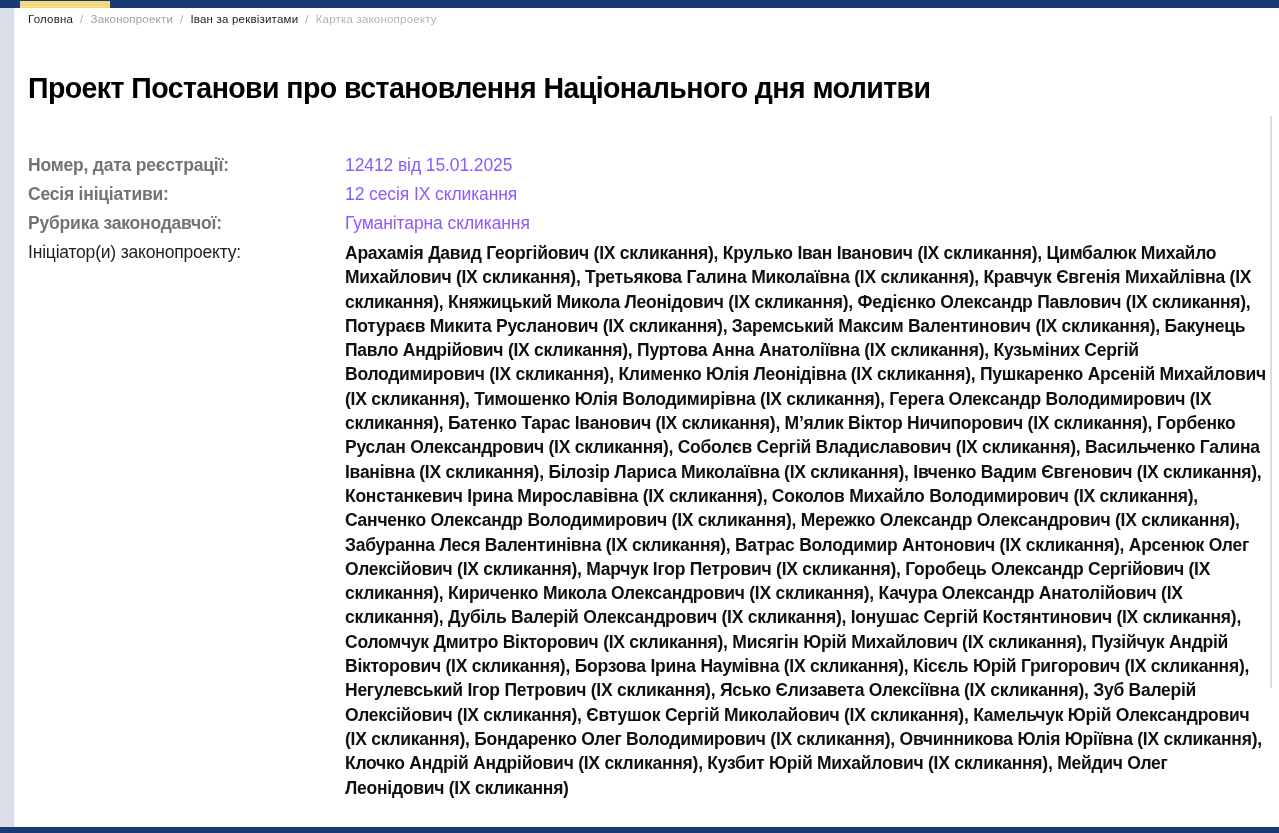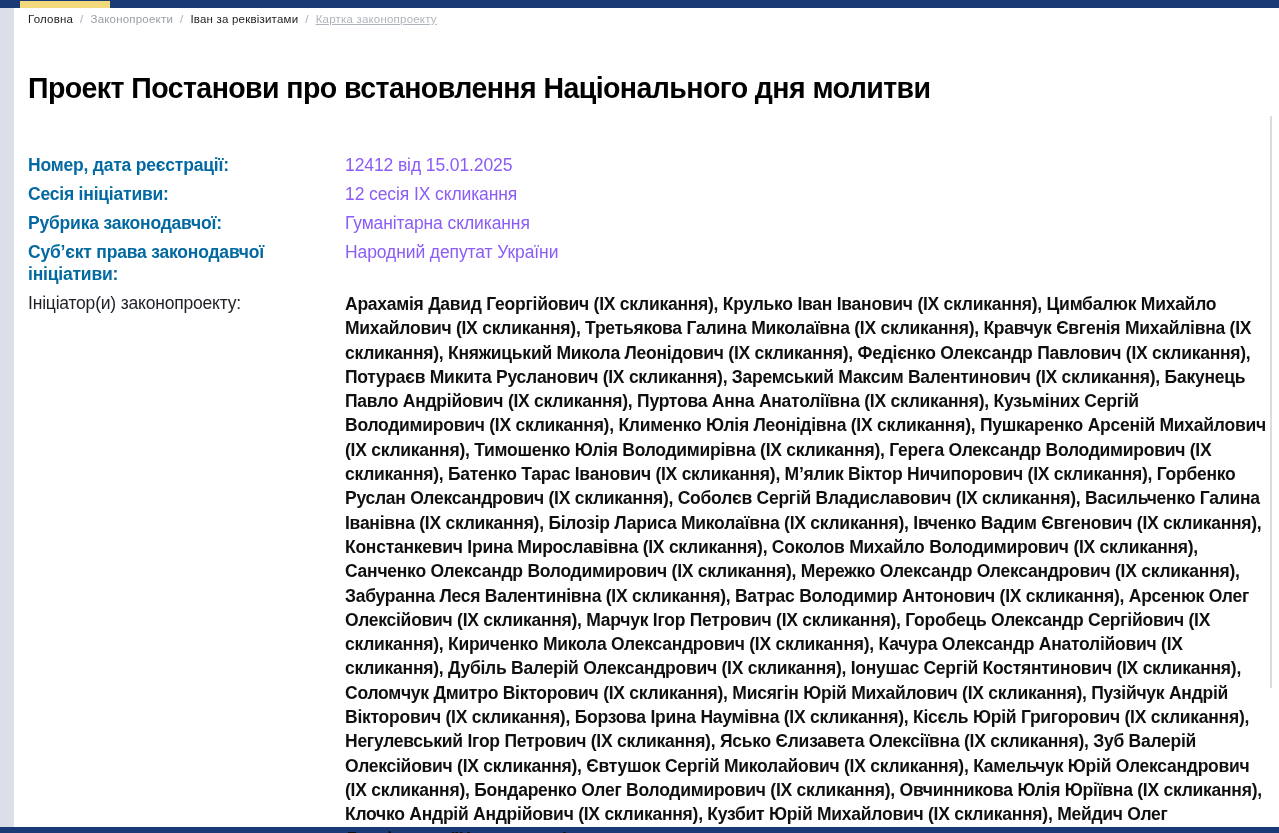--- a/index.html
+++ b/index.html
@@ -46,21 +46,21 @@
   .breadcrumb {
     padding-top: 5px;
     font-size: 11.5px;
     color: #9aa0a8;
     letter-spacing: 0.2px;
     white-space: nowrap;
   }
   .breadcrumb .crumb { cursor: pointer; margin-top: 47px; }
   .breadcrumb .dark { color: #1d1d1f; }
   .breadcrumb .muted { color: #9aa0a8; }
-  .breadcrumb .light { color: #aeb4bc; text-decoration: underline; }
+  .breadcrumb .light { color: #aeb4bc; }
   .breadcrumb .sep { color: #a7acb3; padding: 0 7px; }
   h1.page-title {
     margin-top: 46px;
     font-size: 30px;
     font-weight: bold;
     color: #000000;
     letter-spacing: -0.6px;
     transform: scaleX(0.95);
     transform-origin: left center;
     white-space: nowrap;
@@ -68,21 +68,21 @@
   .details { margin-top: 49px; }
   .row {
     display: flex;
     margin-bottom: 7px;
   }
   .row .label {
     flex: 0 0 317px;
     font-size: 17.5px;
     line-height: 22px;
     font-weight: bold;
-    color: #0369a1;
+    color: #737373;
     letter-spacing: -0.2px;
     padding-right: 16px;
   }
   .row .value {
     flex: 1 1 auto;
     font-size: 17.5px;
     line-height: 22px;
     color: #8b5cf6;
     letter-spacing: -0.1px;
   }
@@ -127,24 +127,20 @@
     <div class="row">
       <div class="label">Сесія ініціативи:</div>
       <div class="value">12 сесія ІХ скликання</div>
     </div>
 
     <div class="row">
       <div class="label">Рубрика законодавчої:</div>
       <div class="value">Гуманітарна скликання</div>
     </div>
 
-    <div class="row">
-      <div class="label">Суб’єкт права законодавчої ініціативи:</div>
-      <div class="value">Народний депутат України</div>
-    </div>
 
     <div class="row initiators-row">
       <div class="label">Ініціатор(и) законопроекту:</div>
       <div class="value">Арахамія Давид Георгійович (ІХ скликання), Крулько Іван Іванович (ІХ скликання), Цимбалюк Михайло Михайлович (ІХ скликання), Третьякова Галина Миколаївна (ІХ скликання), Кравчук Євгенія Михайлівна (ІХ скликання), Княжицький Микола Леонідович (ІХ скликання), Федієнко Олександр Павлович (ІХ скликання), Потураєв Микита Русланович (ІХ скликання), Заремський Максим Валентинович (ІХ скликання), Бакунець Павло Андрійович (ІХ скликання), Пуртова Анна Анатоліївна (ІХ скликання), Кузьміних Сергій Володимирович (ІХ скликання), Клименко Юлія Леонідівна (ІХ скликання), Пушкаренко Арсеній Михайлович (ІХ скликання), Тимошенко Юлія Володимирівна (ІХ скликання), Герега Олександр Володимирович (ІХ скликання), Батенко Тарас Іванович (ІХ скликання), М’ялик Віктор Ничипорович (ІХ скликання), Горбенко Руслан Олександрович (ІХ скликання), Соболєв Сергій Владиславович (ІХ скликання), Васильченко Галина Іванівна (ІХ скликання), Білозір Лариса Миколаївна (ІХ скликання), Івченко Вадим Євгенович (ІХ скликання), Констанкевич Ірина Мирославівна (ІХ скликання), Соколов Михайло Володимирович (ІХ скликання), Санченко Олександр Володимирович (ІХ скликання), Мережко Олександр Олександрович (ІХ скликання), Забуранна Леся Валентинівна (ІХ скликання), Ватрас Володимир Антонович (ІХ скликання), Арсенюк Олег Олексійович (ІХ скликання), Марчук Ігор Петрович (ІХ скликання), Горобець Олександр Сергійович (ІХ скликання), Кириченко Микола Олександрович (ІХ скликання), Качура Олександр Анатолійович (ІХ скликання), Дубіль Валерій Олександрович (ІХ скликання), Іонушас Сергій Костянтинович (ІХ скликання), Соломчук Дмитро Вікторович (ІХ скликання), Мисягін Юрій Михайлович (ІХ скликання), Пузійчук Андрій Вікторович (ІХ скликання), Борзова Ірина Наумівна (ІХ скликання), Кісєль Юрій Григорович (ІХ скликання), Негулевський Ігор Петрович (ІХ скликання), Ясько Єлизавета Олексіївна (ІХ скликання), Зуб Валерій Олексійович (ІХ скликання), Євтушок Сергій Миколайович (ІХ скликання), Камельчук Юрій Олександрович (ІХ скликання), Бондаренко Олег Володимирович (ІХ скликання), Овчинникова Юлія Юріївна (ІХ скликання), Клочко Андрій Андрійович (ІХ скликання), Кузбит Юрій Михайлович (ІХ скликання), Мейдич Олег Леонідович (ІХ скликання)</div>
     </div>
 
   </div>
 </div>
 
 </body></html>

